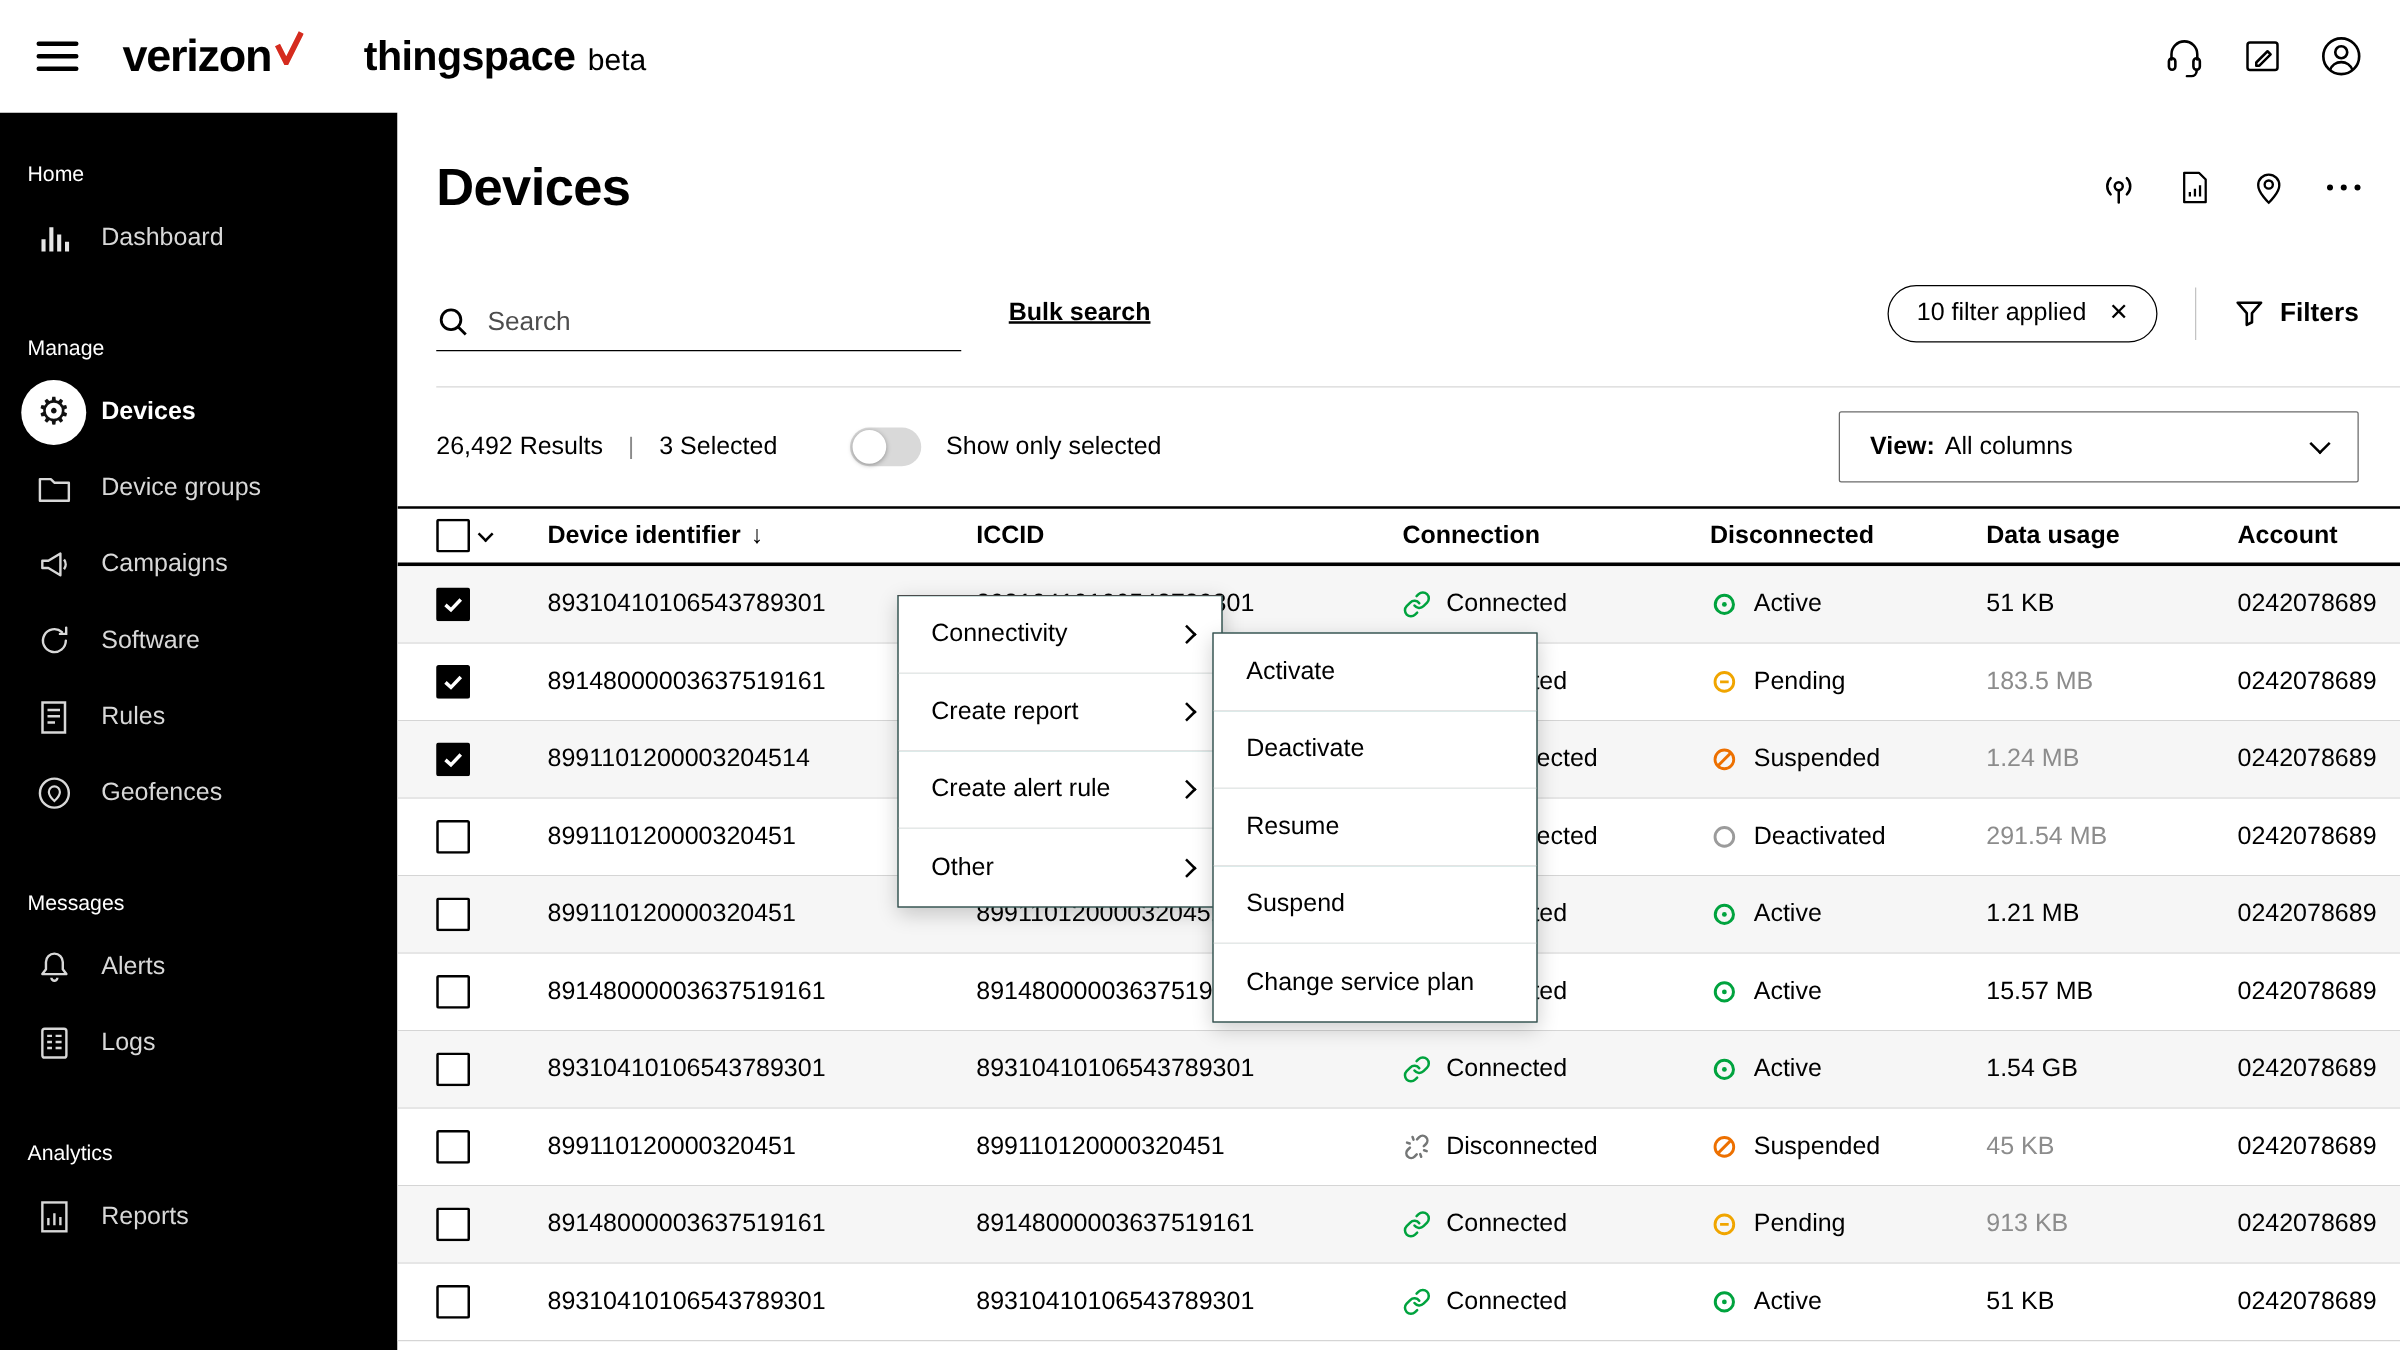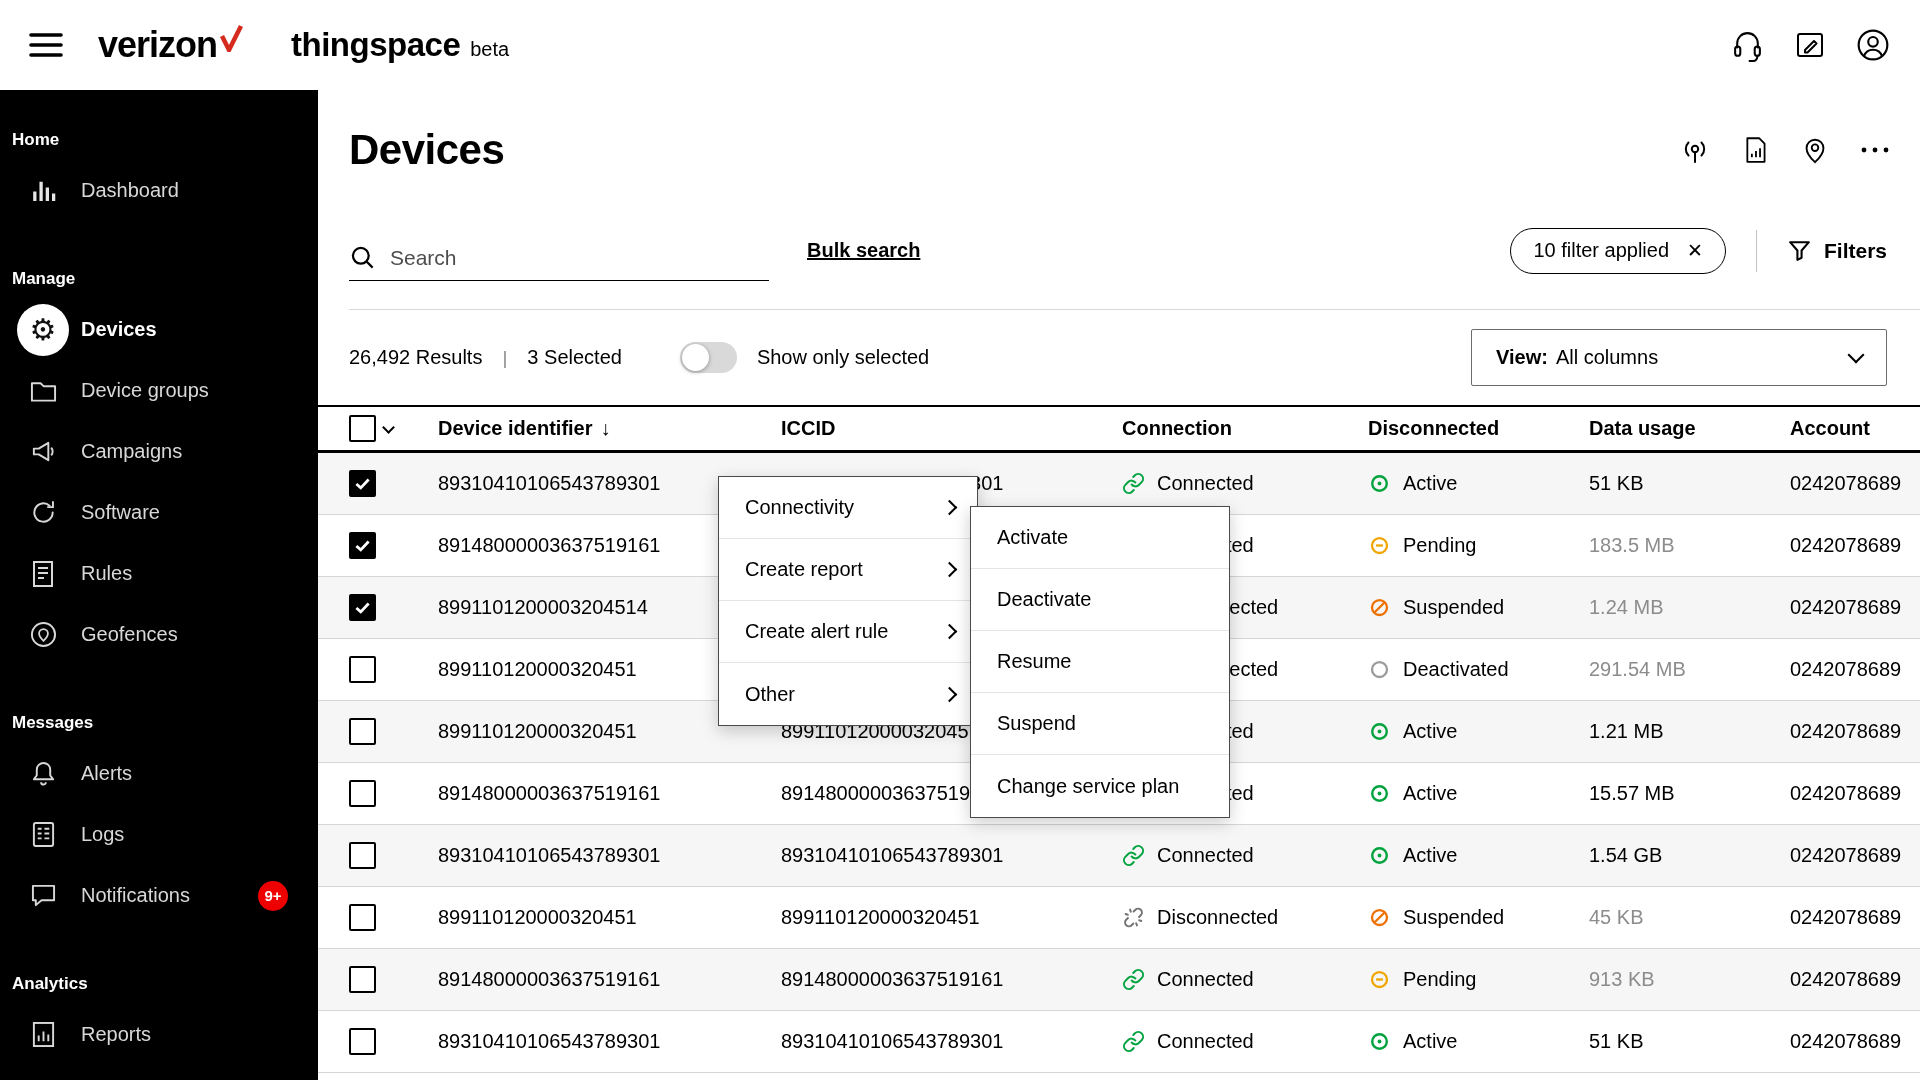--- a/index.html
+++ b/index.html
@@ -6,30 +6,30 @@
   html,body { width:1920px; height:1080px; overflow:hidden; background:#fff;
     font-family:"Liberation Sans","DejaVu Sans",sans-serif; color:#000; }
 
   
   .topbar { height:90px; display:flex; align-items:center; padding:0 30px 0 28px; background:#fff; position:relative; z-index:10; }
   .hamburger { cursor:pointer; display:flex; }
   .logo { display:flex; align-items:flex-start; margin-left:34px; }
   .logo .word { font-size:36px; font-weight:800; letter-spacing:-1px; }
   .logo .vcheck { margin-left:2px; margin-top:0px; }
   .product { margin-left:48px; font-size:33px; font-weight:700; letter-spacing:-0.5px; }
-  .beta { margin-left:10px; font-size:20px; font-weight:400; align-self:center; margin-top:8px;text-align:center; }
+  .beta { margin-left:10px; font-size:24px; font-weight:400; align-self:center; margin-top:8px;text-align:center; }
   .top-icons { margin-left:auto; display:flex; align-items:center; gap:30px; }
   .top-icons .tico { cursor:pointer; display:flex; }
 
   
   .body { display:flex; height:990px; }
 
   
   aside { width:318px; background:#000; color:#d8d8d8; padding-top:40px; overflow:hidden; flex:none; }
-  .sec-label { font-size:17px; font-weight:700; color:#fff; padding-left:12px; margin-bottom:10px; }
+  .sec-label { font-size:17px; font-weight:400; color:#fff; padding-left:22px; margin-bottom:10px; }
   .sec + .sec .sec-label { margin-top:48px; }
   .sitem { height:61px; display:flex; align-items:center; padding-left:17px; gap:12px; font-size:20px; cursor:pointer; }
   .iwrap { width:52px; height:52px; display:flex; align-items:center; justify-content:center; flex:none; }
   .iwrap.active-circle { background:#fff; border-radius:50%; }
   .gear-glyph { font-size:30px; line-height:1; color:#111; }
   .sitem.active .slabel { color:#fff; font-weight:700; }
   .badge { margin-left:auto; margin-right:30px; background:#ee0000; color:#fff; font-size:15px; font-weight:700;
     min-width:30px; height:30px; border-radius:15px; display:flex; align-items:center; justify-content:center; padding:0 6px; }
 
   
@@ -234,29 +234,20 @@
       <span class="iwrap">
         <svg width="25" height="27" viewBox="0 0 26 28">
               <g fill="none" stroke="#d8d8d8" stroke-width="2">
                 <rect x="3" y="2" width="20" height="24" rx="2"></rect>
                 <path d="M7 8h4M7 13h4M7 18h4M14 8h5M14 13h5M14 18h5"></path>
               </g>
             </svg>
       </span>
       <span class="slabel">Logs</span>
     </div>
-    <div class="sitem">
-      <span class="iwrap">
-        <svg width="27" height="25" viewBox="0 0 28 26">
-              <path d="M3 3h22v15H12l-6 5v-5H3z" fill="none" stroke="#d8d8d8" stroke-width="2" stroke-linejoin="round"></path>
-            </svg>
-      </span>
-      <span class="slabel">Notifications</span>
-      <span class="badge">9+</span>
-    </div>
   </div>
 
   <div class="sec">
     <div class="sec-label">Analytics</div>
     <div class="sitem">
       <span class="iwrap">
         <svg width="25" height="27" viewBox="0 0 26 28">
               <g fill="none" stroke="#d8d8d8" stroke-width="2">
                 <rect x="3" y="2" width="20" height="24"></rect>
                 <path d="M8 21v-6M13 21v-10M18 21v-7"></path>

